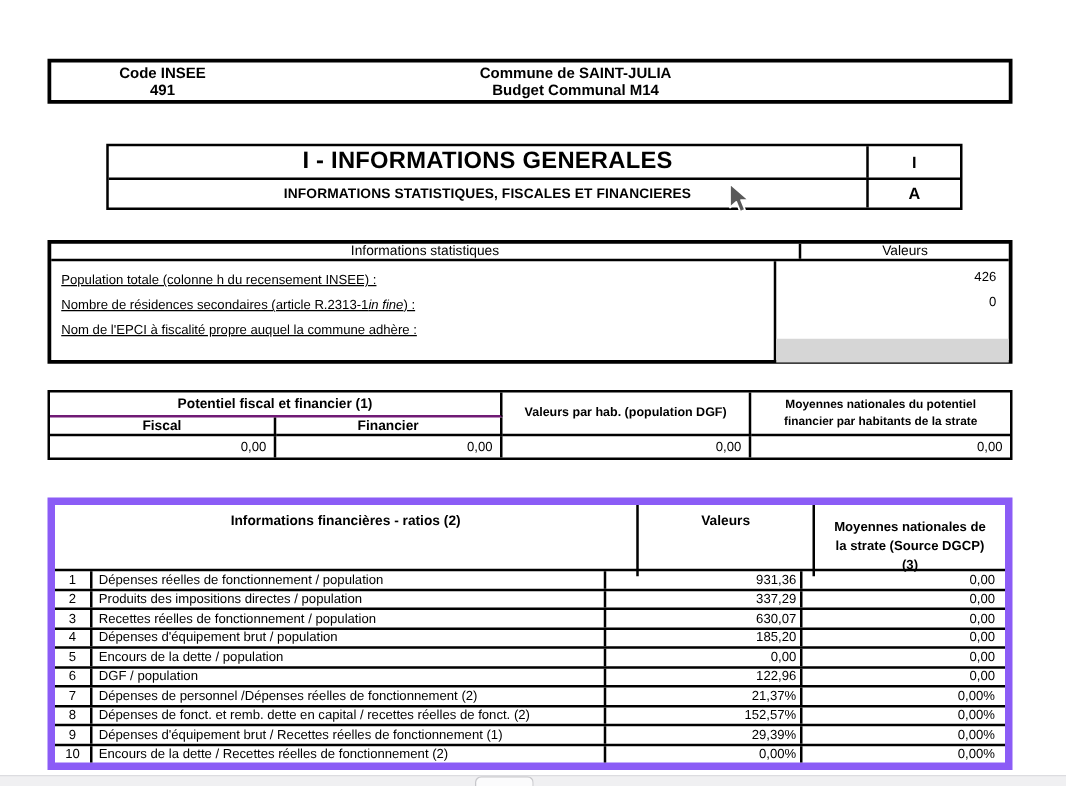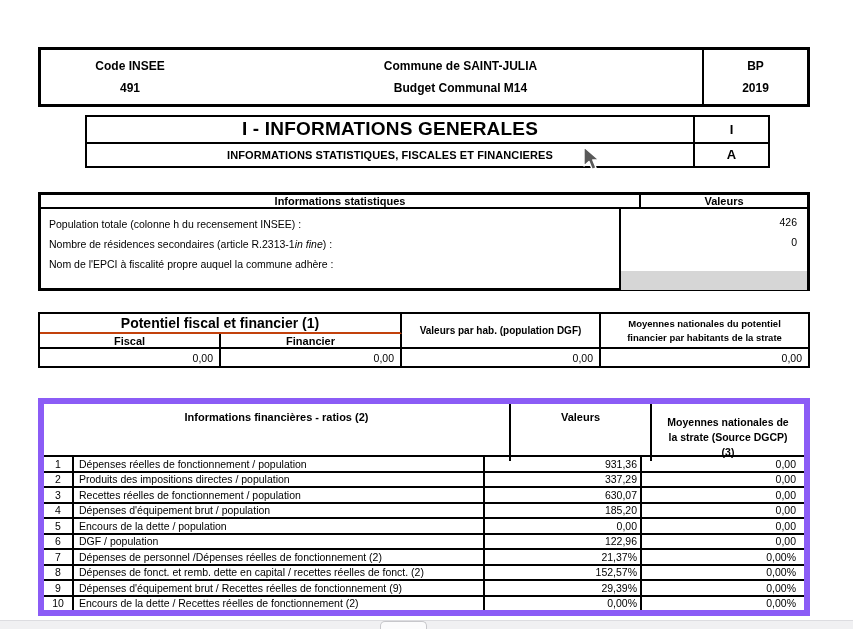--- a/index.html
+++ b/index.html
@@ -1,21 +1,21 @@
 <!DOCTYPE html>
 <html><head>
 <meta charset="utf-8">
 <style>
   * { margin:0; padding:0; box-sizing:border-box; }
   html,body { width:853px; height:629px; background:#ffffff; overflow:hidden;
               font-family:"Liberation Sans", sans-serif; color:#000; }
   .page { position:relative; width:853px; height:629px; background:#fff; }
 
   
-  .t1 { position:absolute; left:38px; top:47px; width:772px; height:60px;
+  .t1 { position:absolute; left:38px; top:47px; width:772px; height:36px;
         border:3px solid #000; display:grid; grid-template-columns:178px 1fr 105px; }
   .t1 .cell { display:flex; flex-direction:column; justify-content:space-evenly;
               align-items:center; font-weight:bold; font-size:12px; }
   .t1 .cell.bp { border-left:2px solid #000; }
 
   
   .t2 { position:absolute; left:85px; top:115px; width:685px; height:53px;
         border:2px solid #000; display:grid; grid-template-columns:1fr 75px;
         grid-template-rows:1fr 1fr; }
   .t2 .c { display:flex; align-items:center; justify-content:center; font-weight:bold; }
@@ -23,38 +23,38 @@
   .t2 .code { border-left:2px solid #000; font-size:13px; }
   .t2 .main1 { font-size:19px; letter-spacing:.2px; }
   .t2 .main2 { font-size:11px; letter-spacing:.1px; }
 
   
   .t3 { position:absolute; left:38px; top:192px; width:772px; height:99px;
         border:3px solid #000; display:flex; flex-direction:column; }
   .t3 .head { height:23px; border-bottom:2px solid #000; display:grid;
               grid-template-columns:578px 1fr; }
   .t3 .head div { display:flex; align-items:center; justify-content:center;
-                  font-weight:bold; font-size:11px;margin-left:20px; }
+                  font-weight:normal; font-size:11px;margin-left:20px; }
   .t3 .head .vh { border-left:2px solid #000; }
   .t3 .body { flex:1; display:grid; grid-template-columns:578px 1fr; }
-  .t3 .labels { padding:5px 0 16px 8px; font-size:10.5px; }
+  .t3 .labels { padding:5px 0 16px 8px; font-size:10.5px;text-decoration:underline; }
   .t3 .labels div { height:20px; display:flex; align-items:center; }
   .t3 .vals { border-left:2px solid #000; display:flex; flex-direction:column; }
   .t3 .vals .v { height:20px; display:flex; align-items:center; justify-content:flex-end;
                  padding:5px 10px 0 0; font-size:10.5px; }
   .t3 .vals .gray { flex:1; margin-top:2px; background:#d6d6d6; }
 
   
   .t4 { position:absolute; left:38px; top:312px; width:772px; height:56px;
         border:2px solid #000; display:grid;
         grid-template-columns:181px 181px 199px 1fr;
         grid-template-rows:20px 15px 1fr; }
   .t4 .c { display:flex; align-items:center; justify-content:center; font-weight:bold; }
   .t4 .group { grid-column:1/3; grid-row:1; border-right:2px solid #000;
-               border-bottom:2px solid #c2410c; font-size:14px; }
+               border-bottom:2px solid #701a75; font-size:11px; }
   .t4 .fiscal { grid-column:1; grid-row:2; border-right:2px solid #000;
                 border-bottom:2px solid #000; font-size:11px; }
   .t4 .financier { grid-column:2; grid-row:2; border-right:2px solid #000;
                    border-bottom:2px solid #000; font-size:11px; }
   .t4 .hab { grid-column:3; grid-row:1/3; border-right:2px solid #000;
              border-bottom:2px solid #000; font-size:10px; text-align:center;
              padding:0 14px; line-height:1.35; }
   .t4 .moy { grid-column:4; grid-row:1/3; border-bottom:2px solid #000;
              font-size:9.5px; text-align:center; padding:0 8px; line-height:1.4; }
   .t4 .val { display:flex; align-items:center; justify-content:flex-end;
@@ -104,24 +104,20 @@
 
   <div class="t1">
     <div class="cell">
       <span>Code INSEE</span>
       <span>491</span>
     </div>
     <div class="cell">
       <span>Commune de SAINT-JULIA</span>
       <span>Budget Communal M14</span>
     </div>
-    <div class="cell bp">
-      <span>BP</span>
-      <span>2019</span>
-    </div>
   </div>
 
   <div class="t2">
     <div class="c main1">I - INFORMATIONS GENERALES</div>
     <div class="c code">I</div>
     <div class="c main2 r2">INFORMATIONS STATISTIQUES, FISCALES ET FINANCIERES</div>
     <div class="c code r2">A</div>
   </div>
 
   <div class="t3">
@@ -210,21 +206,21 @@
         <div class="mo">0,00%</div>
       </div>
       <div class="row">
         <div class="num">8</div>
         <div class="lab">Dépenses de fonct. et remb. dette en capital / recettes réelles de fonct. (2)</div>
         <div class="va">152,57%</div>
         <div class="mo">0,00%</div>
       </div>
       <div class="row">
         <div class="num">9</div>
-        <div class="lab">Dépenses d'équipement brut / Recettes réelles de fonctionnement (9)</div>
+        <div class="lab">Dépenses d'équipement brut / Recettes réelles de fonctionnement (1)</div>
         <div class="va">29,39%</div>
         <div class="mo">0,00%</div>
       </div>
       <div class="row">
         <div class="num">10</div>
         <div class="lab">Encours de la dette / Recettes réelles de fonctionnement (2)</div>
         <div class="va">0,00%</div>
         <div class="mo">0,00%</div>
       </div>
     </div>

